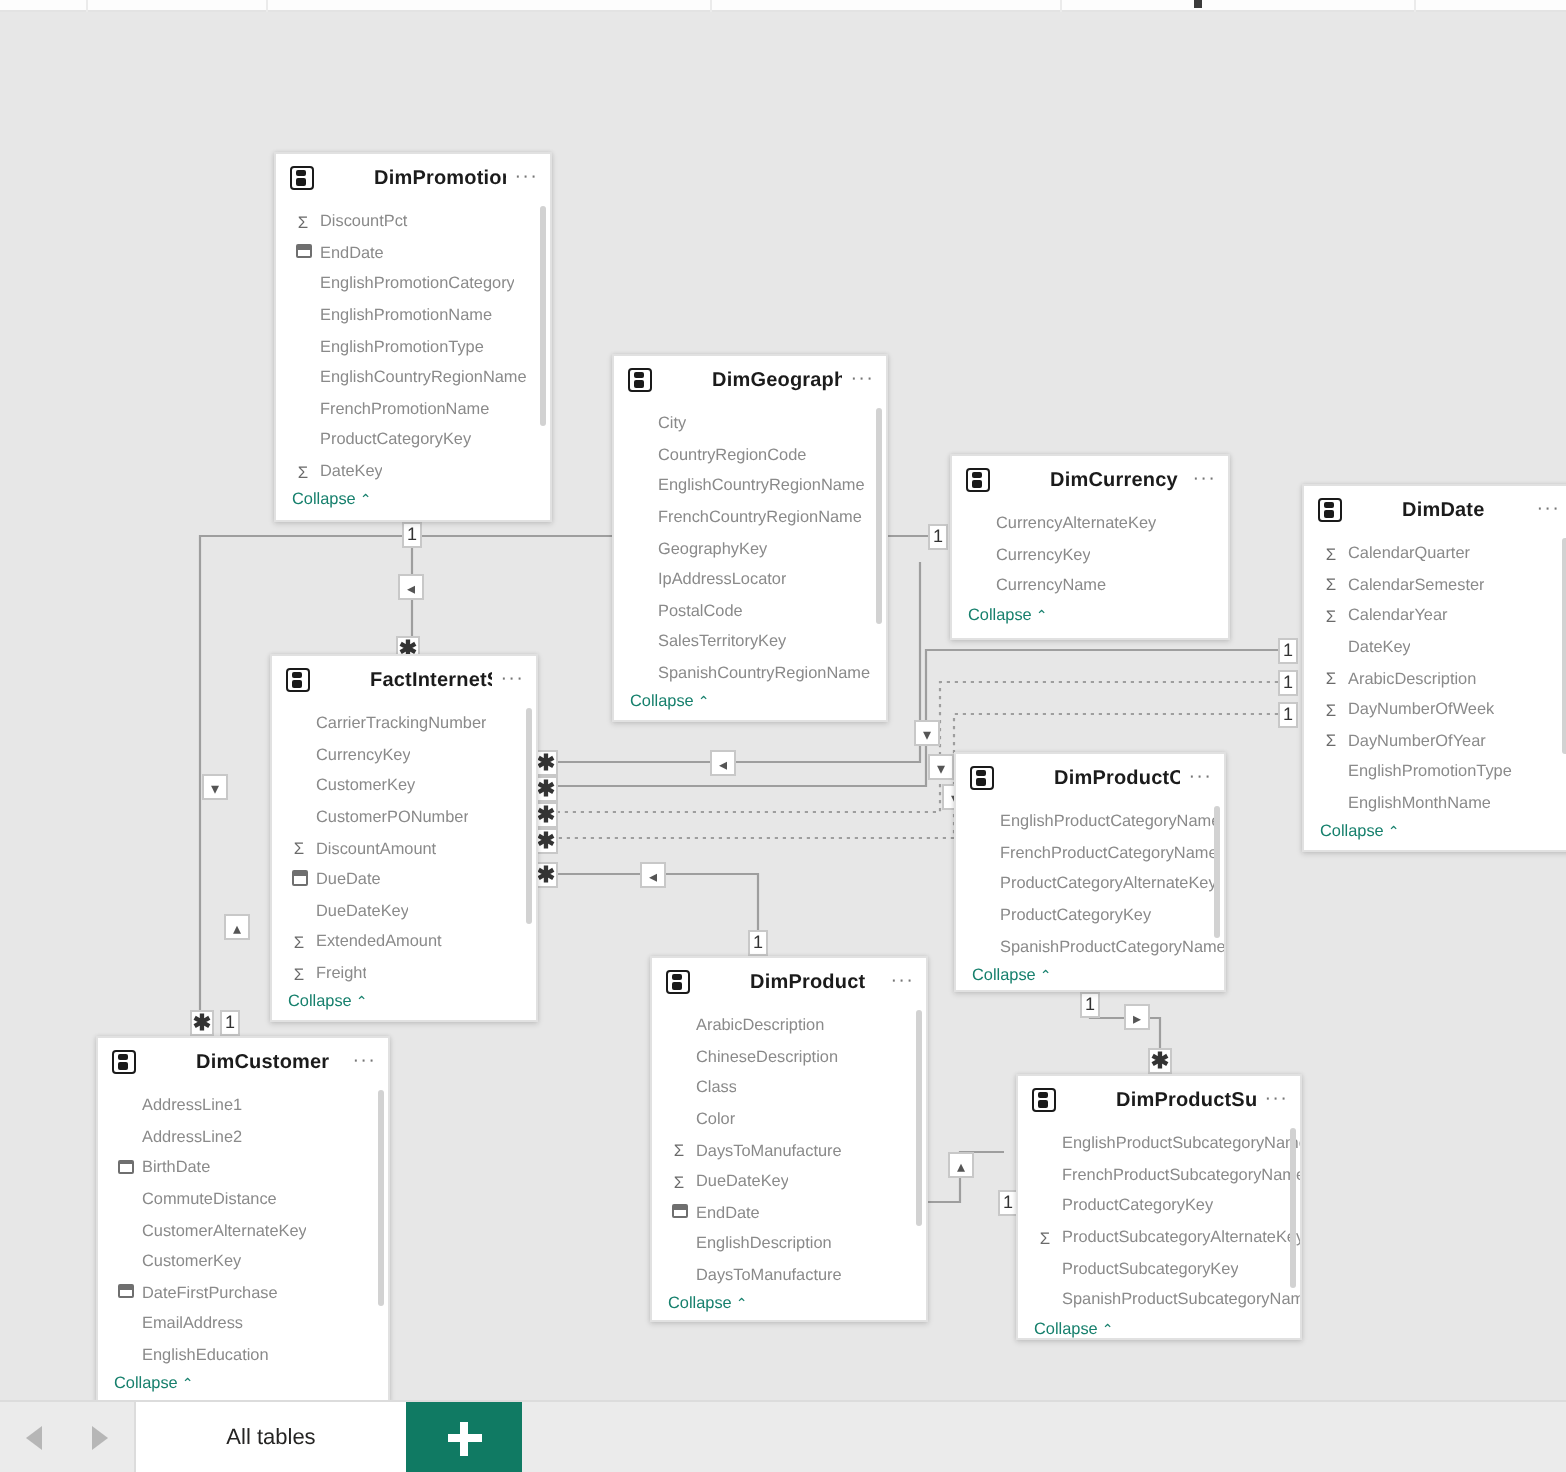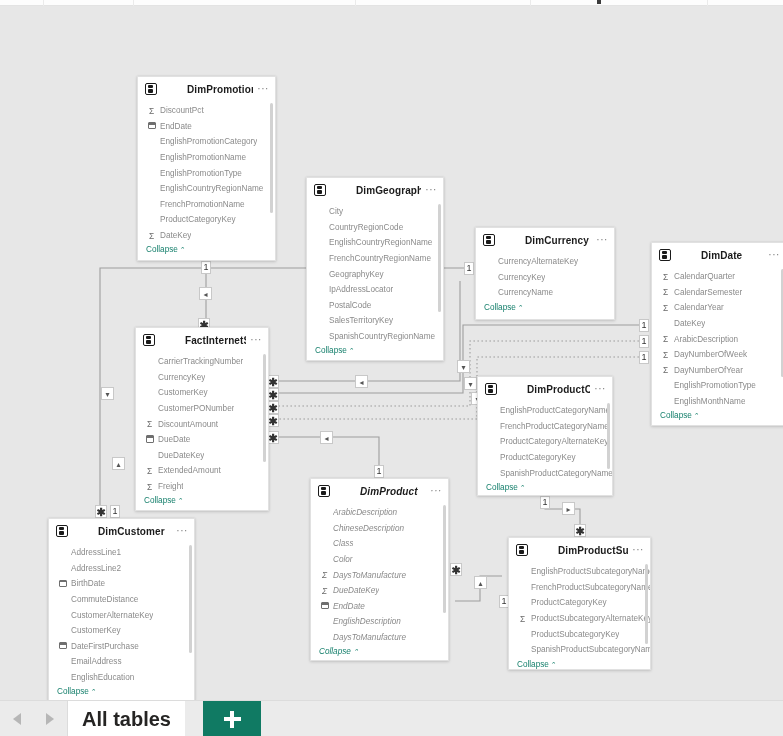--- a/index.html
+++ b/index.html
@@ -178,26 +178,26 @@
   .tri {
     width: 0; height: 0;
     border-top: 6px solid transparent;
     border-bottom: 6px solid transparent;
   }
   .tri.left  { border-right: 8px solid #b6b6b6; }
   .tri.right { border-left: 8px solid #b6b6b6; }
   .tab-alltables {
     position: absolute;
     left: 68px; top: 0;
-    width: 117px; height: 36px;
+    width: 135px; height: 36px;
     background: #ffffff;
     display: flex; align-items: center; justify-content: center;
-    font-size: 20px;
+    font-size: 11px;
     color: #252423;
-    font-weight: 700;
+    font-weight: 400;
   }
   .addbtn {
     position: absolute;
     left: 203px; top: 0;
     width: 58px; height: 36px;
     background: #107a63;
     display: flex; align-items: center; justify-content: center;
   }
   .addbtn .plus {
     position: relative; width: 17px; height: 17px;
@@ -525,21 +525,21 @@
               <span class="nm">ProductCategoryKey</span>
             </div>
             <div class="fld">
               <span class="gi blank"></span>
               <span class="nm">SpanishProductCategoryName</span>
             </div>
             <div class="collapse"><span>Collapse</span><span class="chev">⌃</span></div>
           </div>
           <div class="tbl-scroll" style="top: 26px; height: 66px;"></div>
         </div>
-        <div class="tbl" style="left: 310px; top: 472px; width: 139px; height: 183px; font-style: italic;">
+        <div class="tbl" style="left: 325px; top: 472px; width: 139px; height: 183px;">
           <div class="tbl-head">
             <span class="tbl-ico"></span>
             <span class="tbl-title">DimProduct</span>
             <span class="tbl-menu">···</span>
           </div>
           <div class="tbl-body">
             <div class="fld">
               <span class="gi blank"></span>
               <span class="nm">ArabicDescription</span>
             </div>

